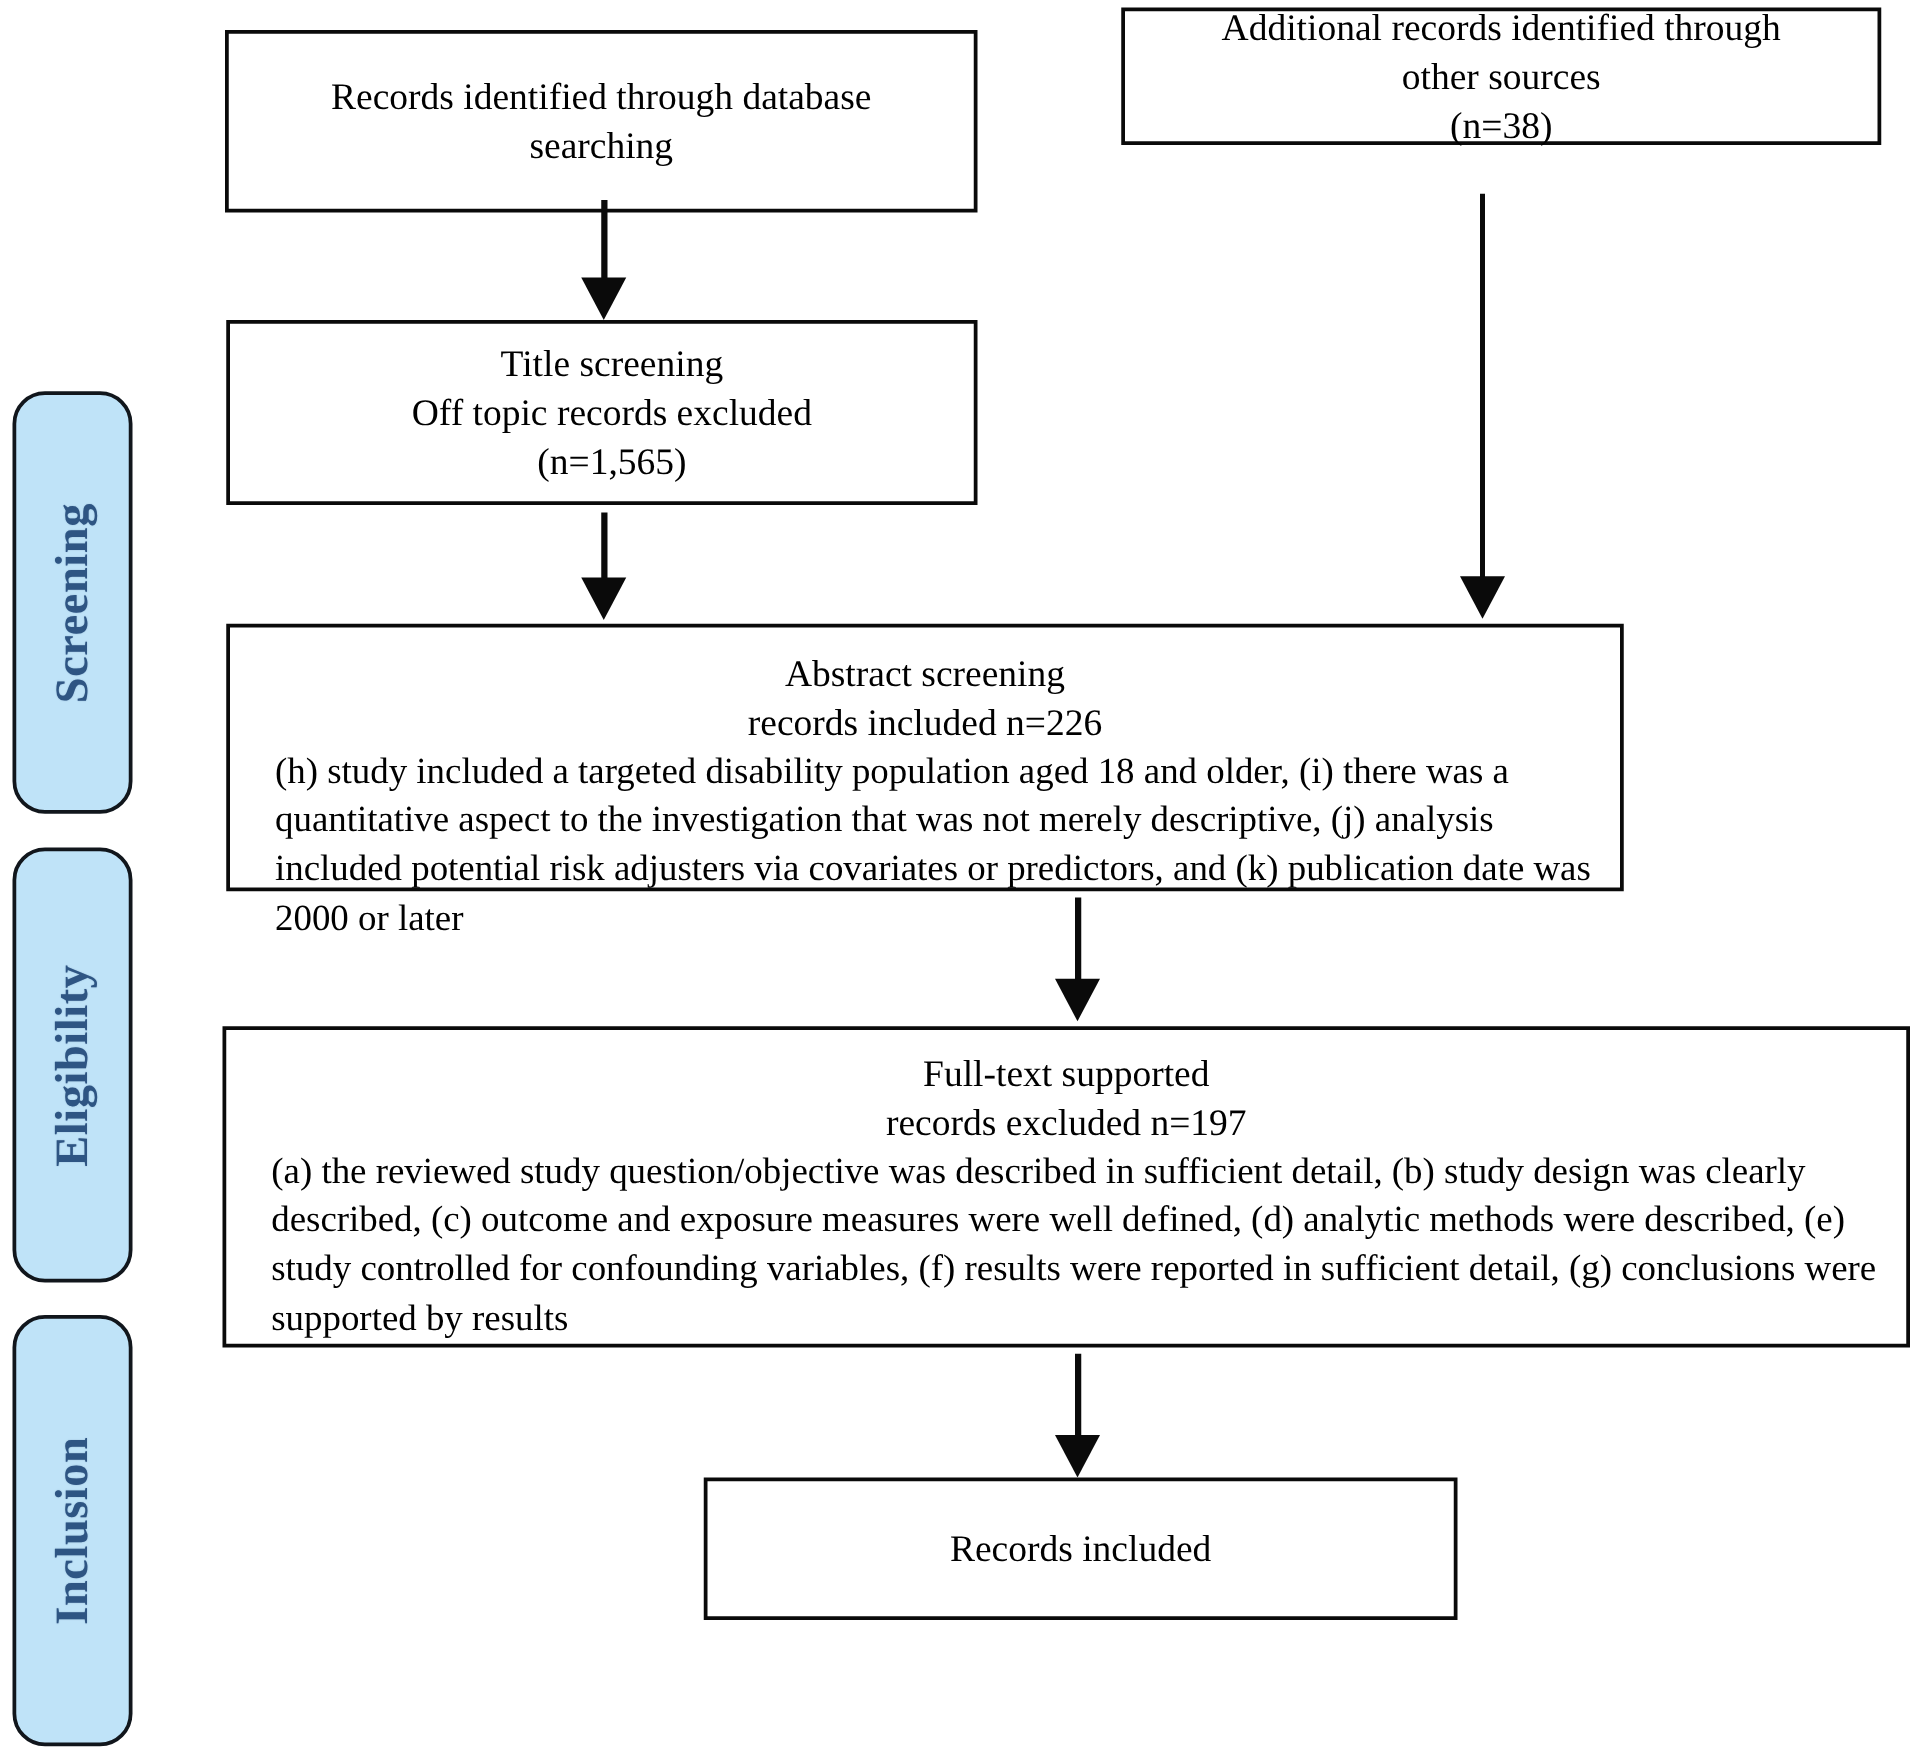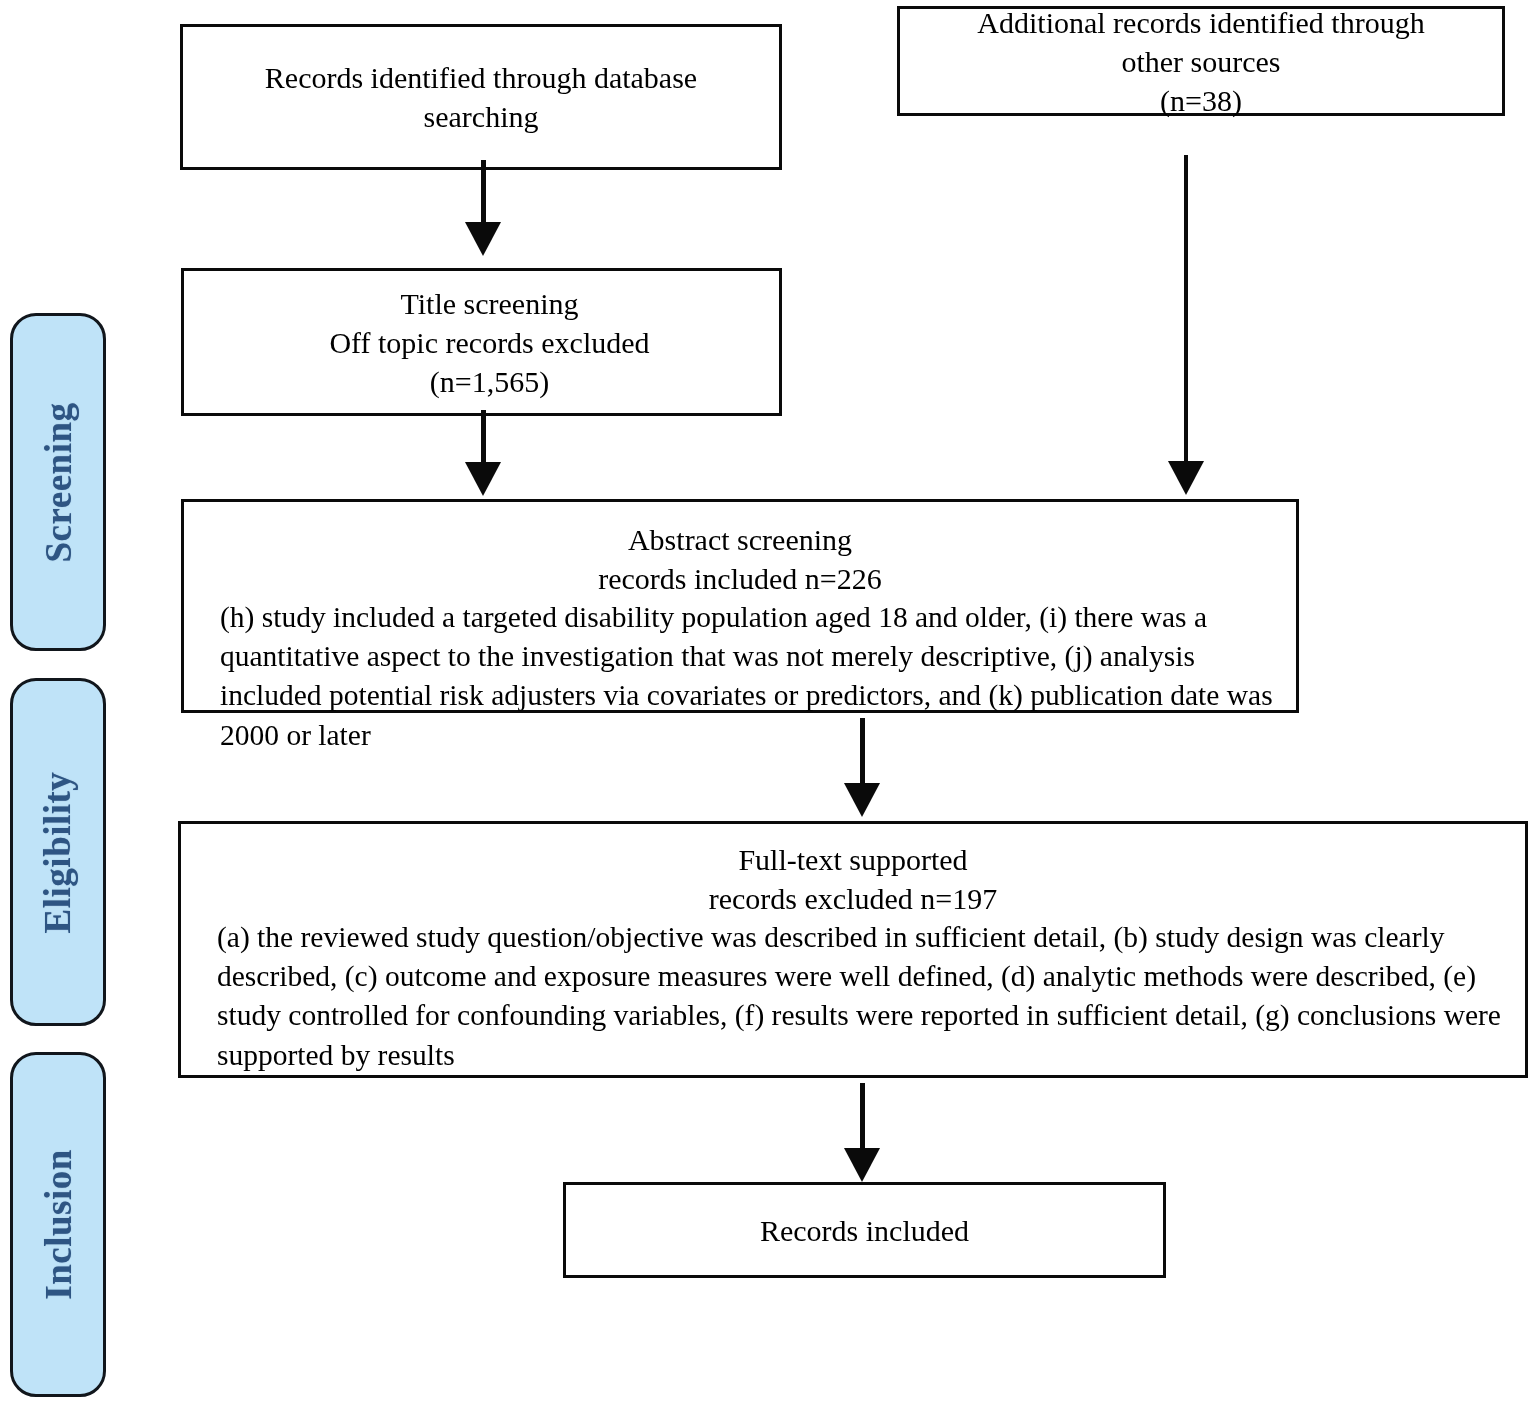--- a/index.html
+++ b/index.html
@@ -124,21 +124,21 @@
   <div class="arrow" style="left:463px; top:160px; width:40px; height:96px;">
     <div class="arrow-shaft" style="height:64px;"></div>
     <div class="arrow-head"></div>
   </div>
 
   <div class="arrow" style="left:1166px; top:155px; width:40px; height:340px;">
     <div class="arrow-shaft" style="height:308px; width:4px; margin-left:-2px;"></div>
     <div class="arrow-head"></div>
   </div>
 
-  <div class="flow-box box-center" style="left:181px; top:268px; width:601px; height:148px;padding-left:16px;">
+  <div class="flow-box box-center" style="left:181px; top:256px; width:601px; height:148px;padding-left:16px;">
     <div>Title screening</div>
     <div>Off topic records excluded</div>
     <div>(n=1,565)</div>
   </div>
 
   <div class="arrow" style="left:463px; top:410px; width:40px; height:86px;">
     <div class="arrow-shaft" style="height:54px;"></div>
     <div class="arrow-head"></div>
   </div>
 
@@ -157,17 +157,17 @@
     <div class="box-head">Full-text supported</div>
     <div class="box-head">records excluded n=197</div>
     <div class="box-body">(a) the reviewed study question/objective was described in sufficient detail, (b) study design was clearly described, (c) outcome and exposure measures were well defined, (d) analytic methods were described, (e) study controlled for confounding variables, (f) results were reported in sufficient detail, (g) conclusions were supported by results</div>
   </div>
 
   <div class="arrow" style="left:842px; top:1083px; width:40px; height:99px;">
     <div class="arrow-shaft" style="height:67px;"></div>
     <div class="arrow-head"></div>
   </div>
 
-  <div class="flow-box box-center" style="left:563px; top:1182px; width:603px; height:96px;">
+  <div class="flow-box box-center" style="left:563px; top:1182px; width:603px; height:114px;">
     <div>Records included</div>
   </div>
 
 </div>
 
 </body></html>

